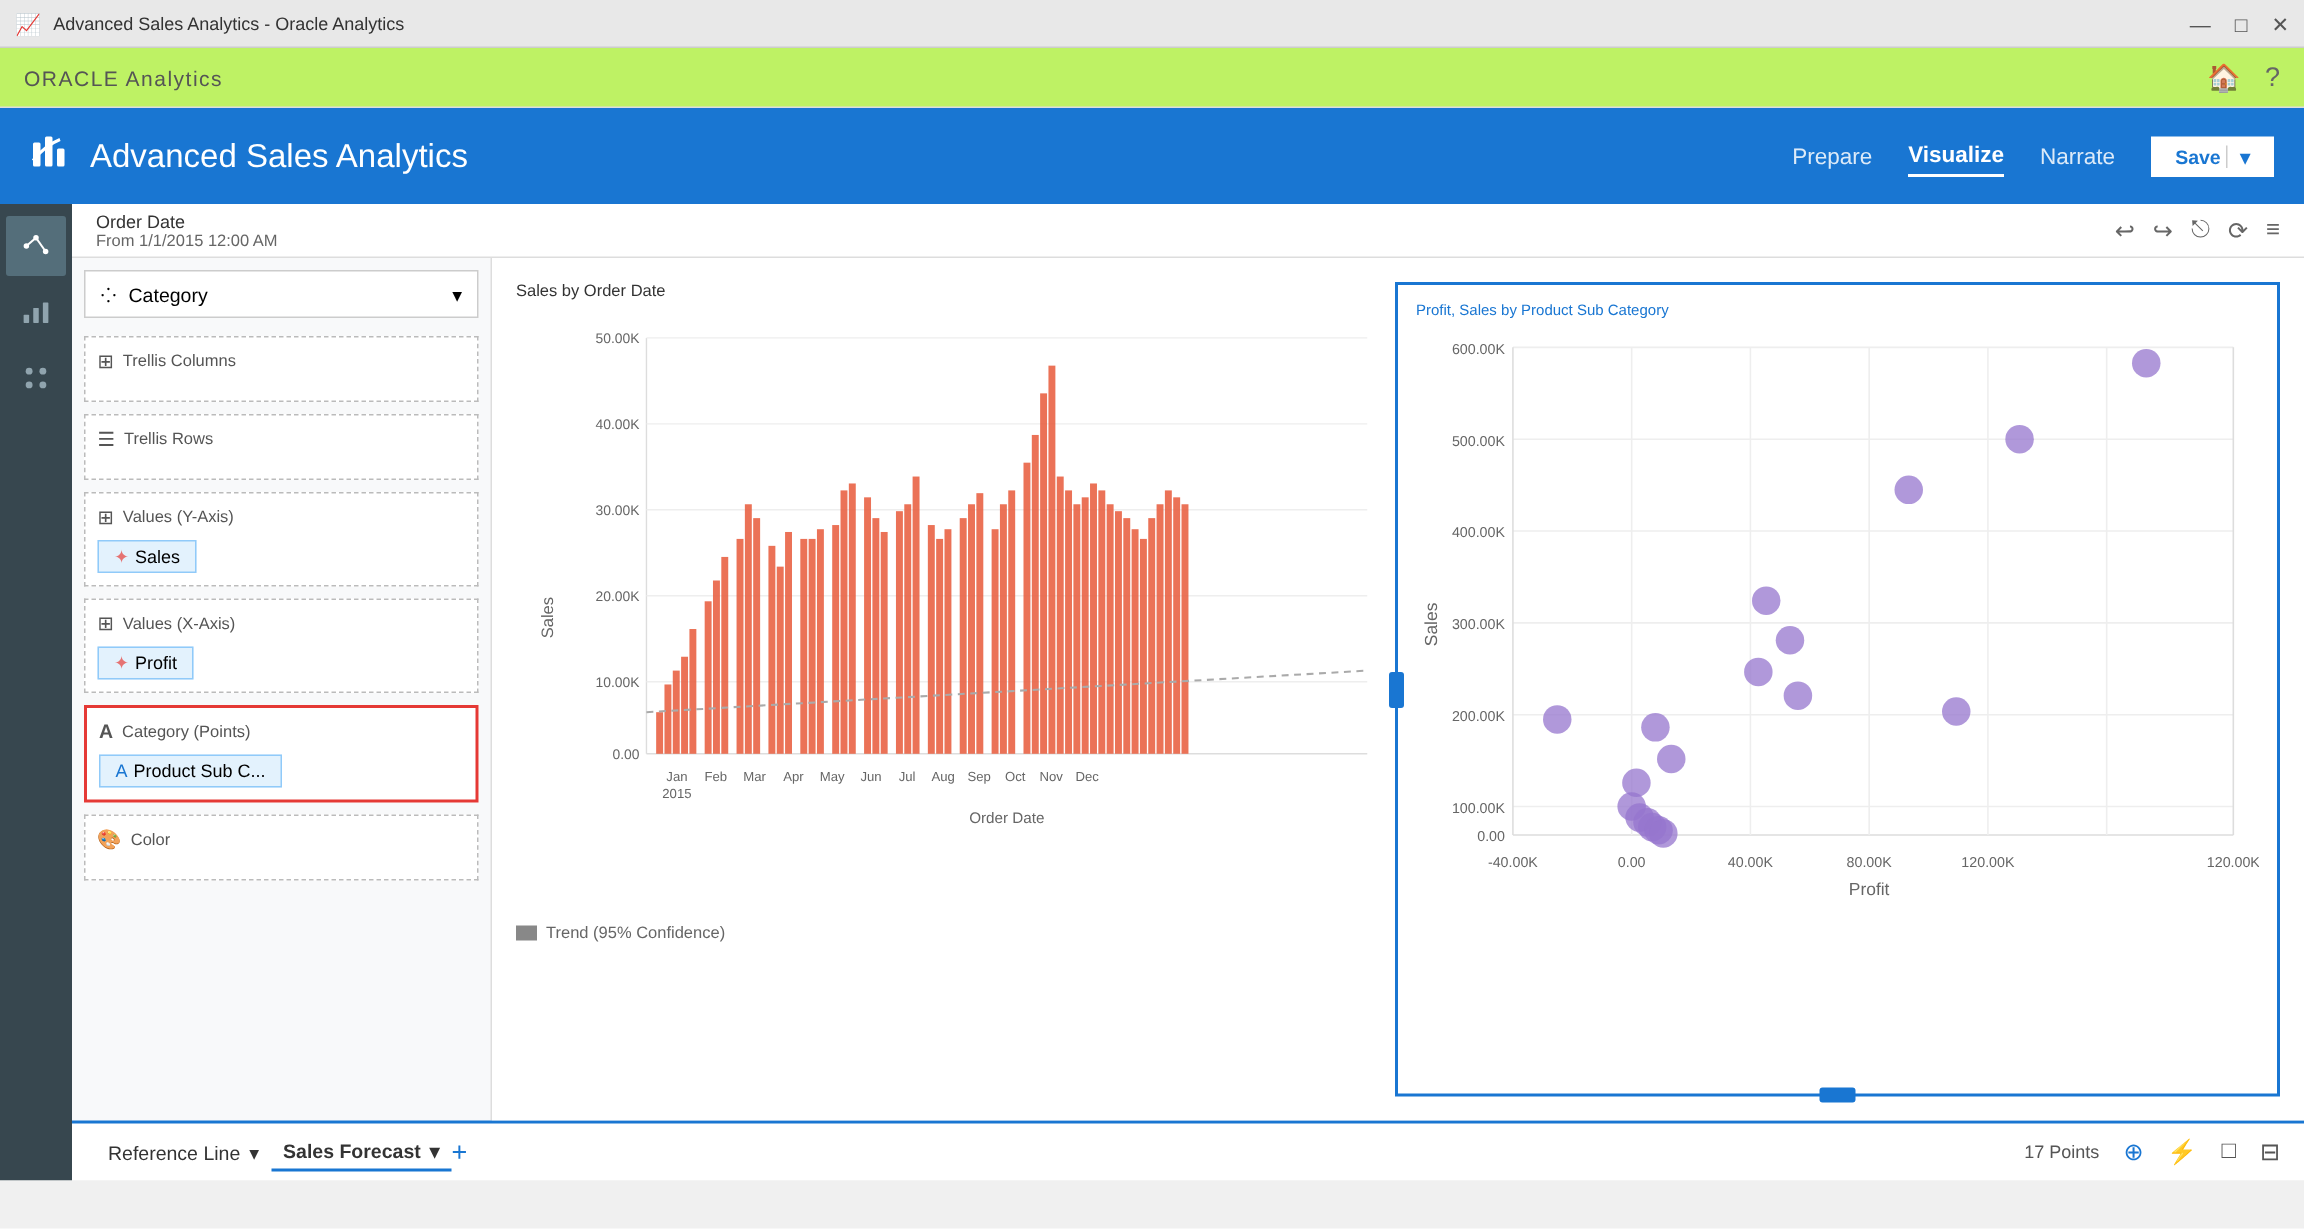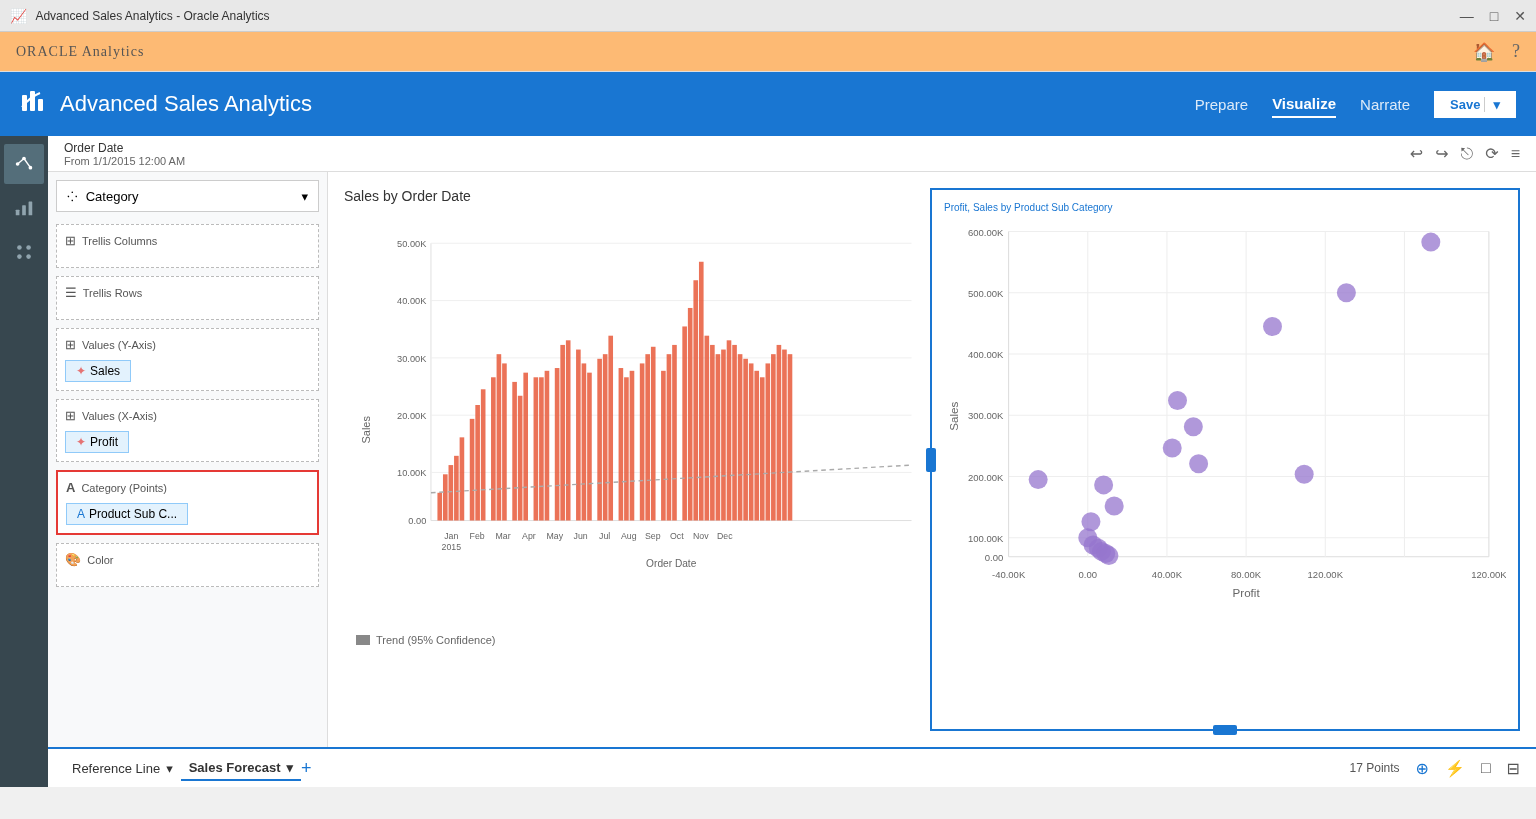--- a/index.html
+++ b/index.html
@@ -16,28 +16,27 @@
       color: #333;
       border-bottom: 1px solid #ccc;
       justify-content: space-between;
     }
     .title-bar-left { display: flex; align-items: center; gap: 8px; }
     .title-bar-right { display: flex; gap: 16px; font-size: 14px; color: #555; }
     .win-btn { cursor: pointer; font-size: 14px; }
 
     
     .oracle-header {
-      background: #fdba74;
+      background: #bef264;
       height: 40px;
       display: flex;
       align-items: center;
       padding: 0 16px;
       border-bottom: 1px solid #ddd;
       justify-content: space-between;
-      font-family: Liberation Serif, serif;
     }
     .oracle-logo { font-size: 14px; font-weight: bold; color: #cc0000; letter-spacing: 1px; }
     .oracle-logo span { color: #555; font-weight: normal; }
     .oracle-header-right { display: flex; gap: 16px; font-size: 18px; color: #666; }
 
     
     .app-header {
       background: #1976d2;
       height: 64px;
       display: flex;
@@ -170,21 +169,21 @@
       padding: 8px;
       margin-bottom: 8px;
       background: white;
     }
 
     
     .chart-area { flex: 1; display: flex; gap: 0; padding: 16px; background: white; overflow: hidden; position: relative; }
 
     
     .left-chart { flex: 1; min-width: 0; }
-    .chart-title { font-size: 14px; color: #333; margin-bottom: 26px; }
+    .chart-title { font-size: 11px; color: #333; margin-bottom: 12px; }
 
     
     .right-chart {
       width: 590px;
       border: 2px solid #1976d2;
       padding: 12px;
       position: relative;
     }
     .right-chart-title { font-size: 10px; color: #1976d2; margin-bottom: 8px; }
 
@@ -208,21 +207,21 @@
       color: #333;
       cursor: pointer;
       padding: 4px 8px;
     }
     .bottom-tab.active { font-weight: 600; border-bottom: 2px solid #1976d2; }
     .add-btn { color: #1976d2; font-size: 18px; cursor: pointer; }
     .bottom-bar-right { display: flex; align-items: center; gap: 16px; font-size: 12px; color: #555; }
     .bottom-icon { font-size: 16px; cursor: pointer; color: #1976d2; }
 
     
-    .trend-legend { display: flex; align-items: center; gap: 6px; font-size: 11px; color: #666; margin-top: 4px; margin-left: 12px; }
+    .trend-legend { display: flex; align-items: center; gap: 6px; font-size: 11px; color: #666; margin-top: 4px; }
     .trend-box { width: 14px; height: 10px; background: #888; }
 
     
     .left-panel::-webkit-scrollbar { width: 4px; }
     .left-panel::-webkit-scrollbar-thumb { background: #ccc; }
   </style>
 </head>
 <body>
 
 <div class="title-bar">

